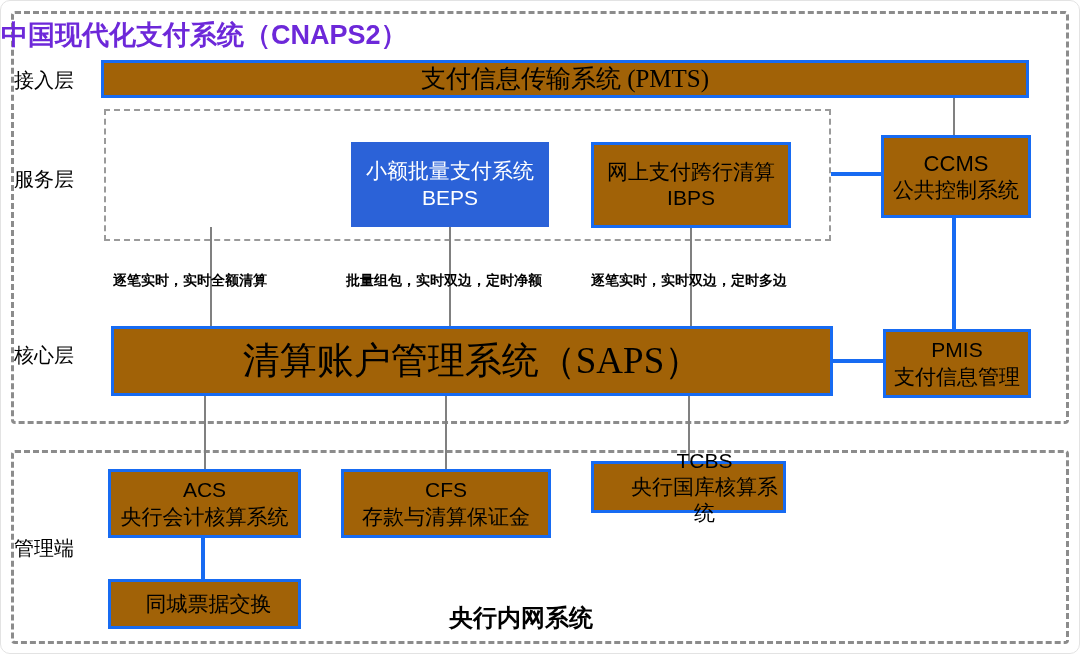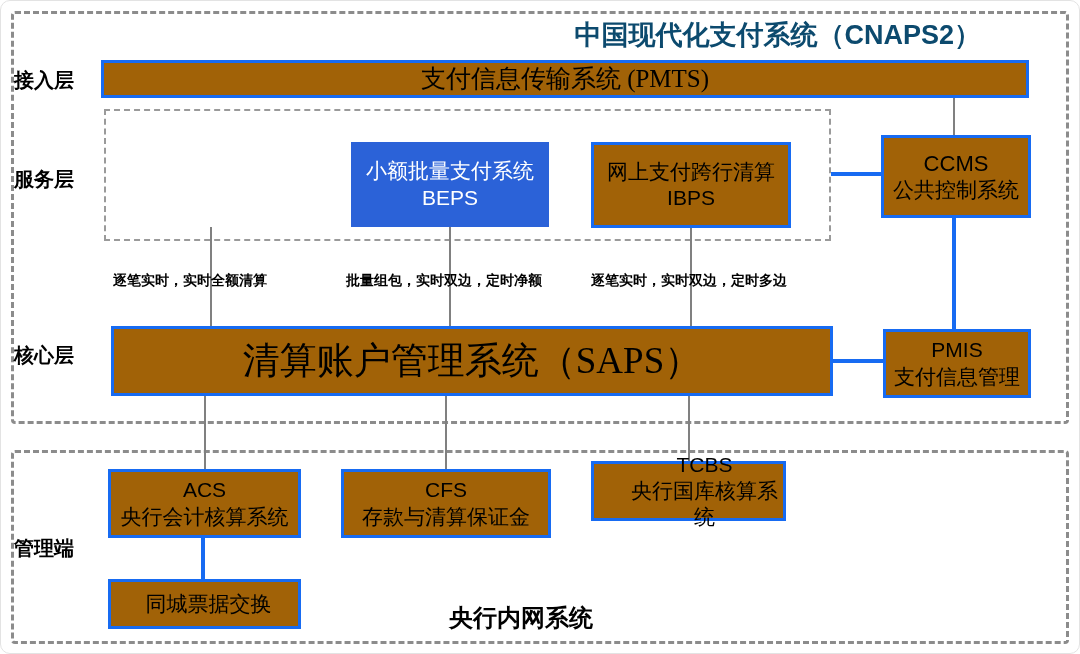--- a/index.html
+++ b/index.html
@@ -11,25 +11,25 @@
   .dashed-outer{
     position:absolute;border:3px dashed #8c8c8c;border-radius:4px;box-sizing:border-box;background:transparent;
   }
   #outer-top{left:10px;top:10px;width:1058px;height:413px;}
   #outer-bottom{left:10px;top:449px;width:1058px;height:194px;}
   #service-container{
     position:absolute;left:103px;top:108px;width:727px;height:132px;
     border:2px dashed #9a9a9a;box-sizing:border-box;
   }
   #title{
-    position:absolute;left:0;top:16px;width:980px;text-align:right;
-    font-size:27px;font-weight:bold;color:#0c4a6e;
+    position:absolute;left:0;top:16px;width:980px;text-align:left;
+    font-size:27px;font-weight:bold;color:#6d28d9;
   }
   .layer-label{
-    position:absolute;left:13px;font-size:20px;font-weight:bold;color:#000;white-space:nowrap;
+    position:absolute;left:13px;font-size:20px;font-weight:normal;color:#000;white-space:nowrap;
   }
   #access-label{top:66px;}
   #service-label{top:165px;}
   #core-label{top:341px;}
   #mgmt-label{top:534px;}
   .box{
     position:absolute;background:#a16207;border:3px solid #176BF2;box-sizing:border-box;
     display:flex;flex-direction:column;align-items:center;justify-content:center;
     text-align:center;color:#000;line-height:1.25;
   }
@@ -40,21 +40,21 @@
   #hvps-box{left:112px;top:140px;width:196px;height:86px;}
   #beps-box{left:350px;top:141px;width:198px;height:85px;background:#2B62D8;border:none;color:#ffffff;}
   #ibps-box{left:590px;top:141px;width:200px;height:86px;}
   #ccms-box{left:880px;top:134px;width:150px;height:83px;}
   #ccms-box .acr{font-size:22px;}
   #saps-box{left:110px;top:325px;width:722px;height:70px;}
   #saps-box .cn{font-size:37px;}
   #pmis-box{left:882px;top:328px;width:148px;height:69px;}
   #acs-box{left:107px;top:468px;width:193px;height:69px;}
   #cfs-box{left:340px;top:468px;width:210px;height:69px;}
-  #tcbs-box{left:590px;top:460px;width:195px;height:60px;padding-left:32px;}
+  #tcbs-box{left:590px;top:460px;width:195px;height:52px;padding-left:32px;}
   #local-box{left:107px;top:578px;width:193px;height:50px;padding-left:8px;}
   .note{
     position:absolute;top:271px;font-size:14px;font-weight:bold;color:#000;
     text-align:left;white-space:nowrap;
   }
   #note-hvps{left:112px;width:220px;}
   #note-beps{left:345px;width:240px;}
   #note-ibps{left:590px;width:240px;}
   #footer-label{
     position:absolute;left:340px;top:601px;width:360px;text-align:center;

